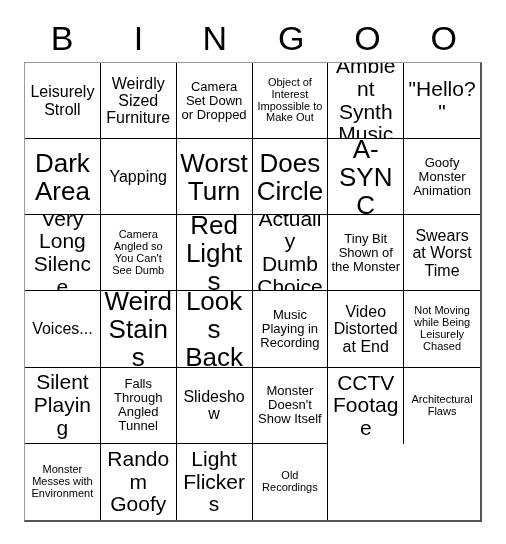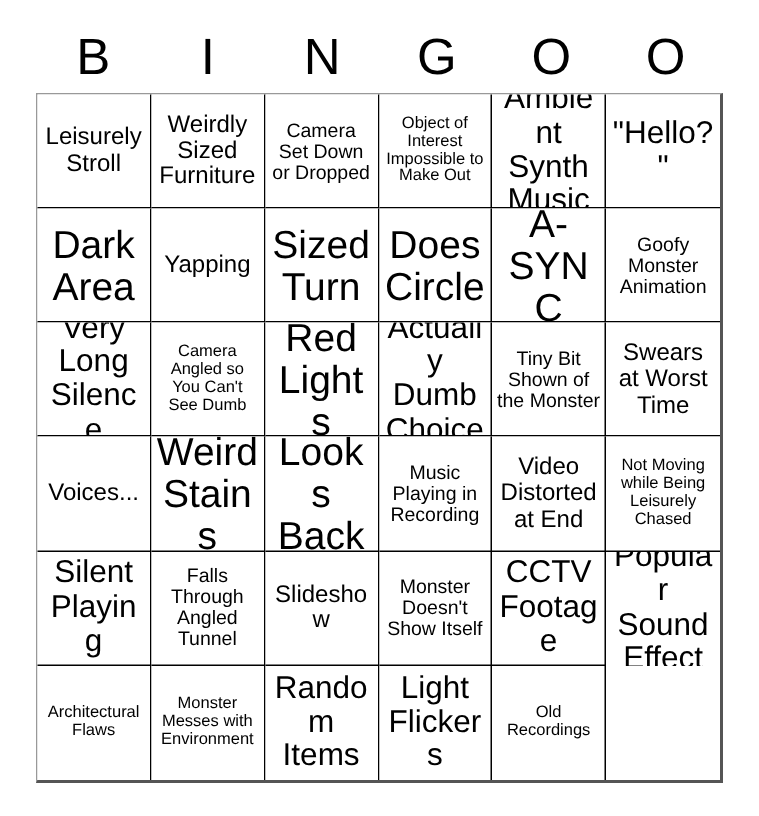--- a/index.html
+++ b/index.html
@@ -129,21 +129,21 @@
       <div class="cell">
         <span class="cell-text fs-lg">"Hello?"</span>
       </div>
       <div class="cell">
         <span class="cell-text fs-xl">Dark Area</span>
       </div>
       <div class="cell">
         <span class="cell-text fs-md">Yapping</span>
       </div>
       <div class="cell">
-        <span class="cell-text fs-xl">Sized Turn</span>
+        <span class="cell-text fs-xl">Worst Turn</span>
       </div>
       <div class="cell">
         <span class="cell-text fs-xl">Does Circle</span>
       </div>
       <div class="cell">
         <span class="cell-text fs-xl">A-SYNC</span>
       </div>
       <div class="cell">
         <span class="cell-text fs-sm">Goofy Monster Animation</span>
       </div>
@@ -192,30 +192,27 @@
       <div class="cell">
         <span class="cell-text fs-md">Slideshow</span>
       </div>
       <div class="cell">
         <span class="cell-text fs-sm">Monster Doesn't Show Itself</span>
       </div>
       <div class="cell">
         <span class="cell-text fs-lg">CCTV Footage</span>
       </div>
       <div class="cell">
-        <span class="cell-text fs-lg">Popular Sound Effect</span>
-      </div>
-      <div class="cell">
         <span class="cell-text fs-xs">Architectural Flaws</span>
       </div>
       <div class="cell">
         <span class="cell-text fs-xs">Monster Messes with Environment</span>
       </div>
       <div class="cell">
-        <span class="cell-text fs-lg">Random Items</span>
+        <span class="cell-text fs-lg">Random Goofy</span>
       </div>
       <div class="cell">
         <span class="cell-text fs-lg">Light Flickers</span>
       </div>
       <div class="cell">
         <span class="cell-text fs-xs">Old Recordings</span>
       </div>
     </div>
 
 </div>

